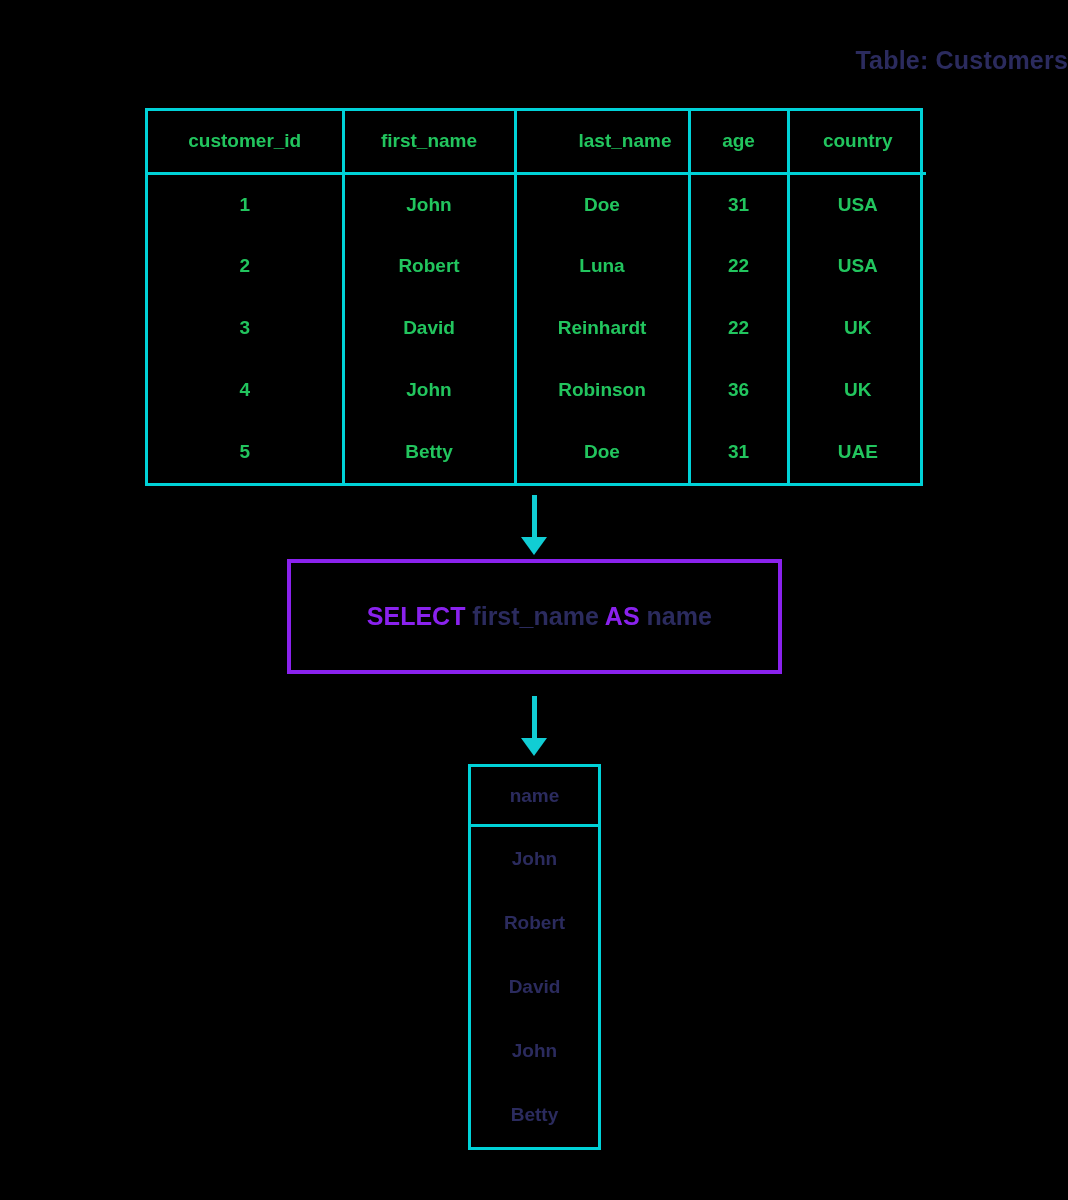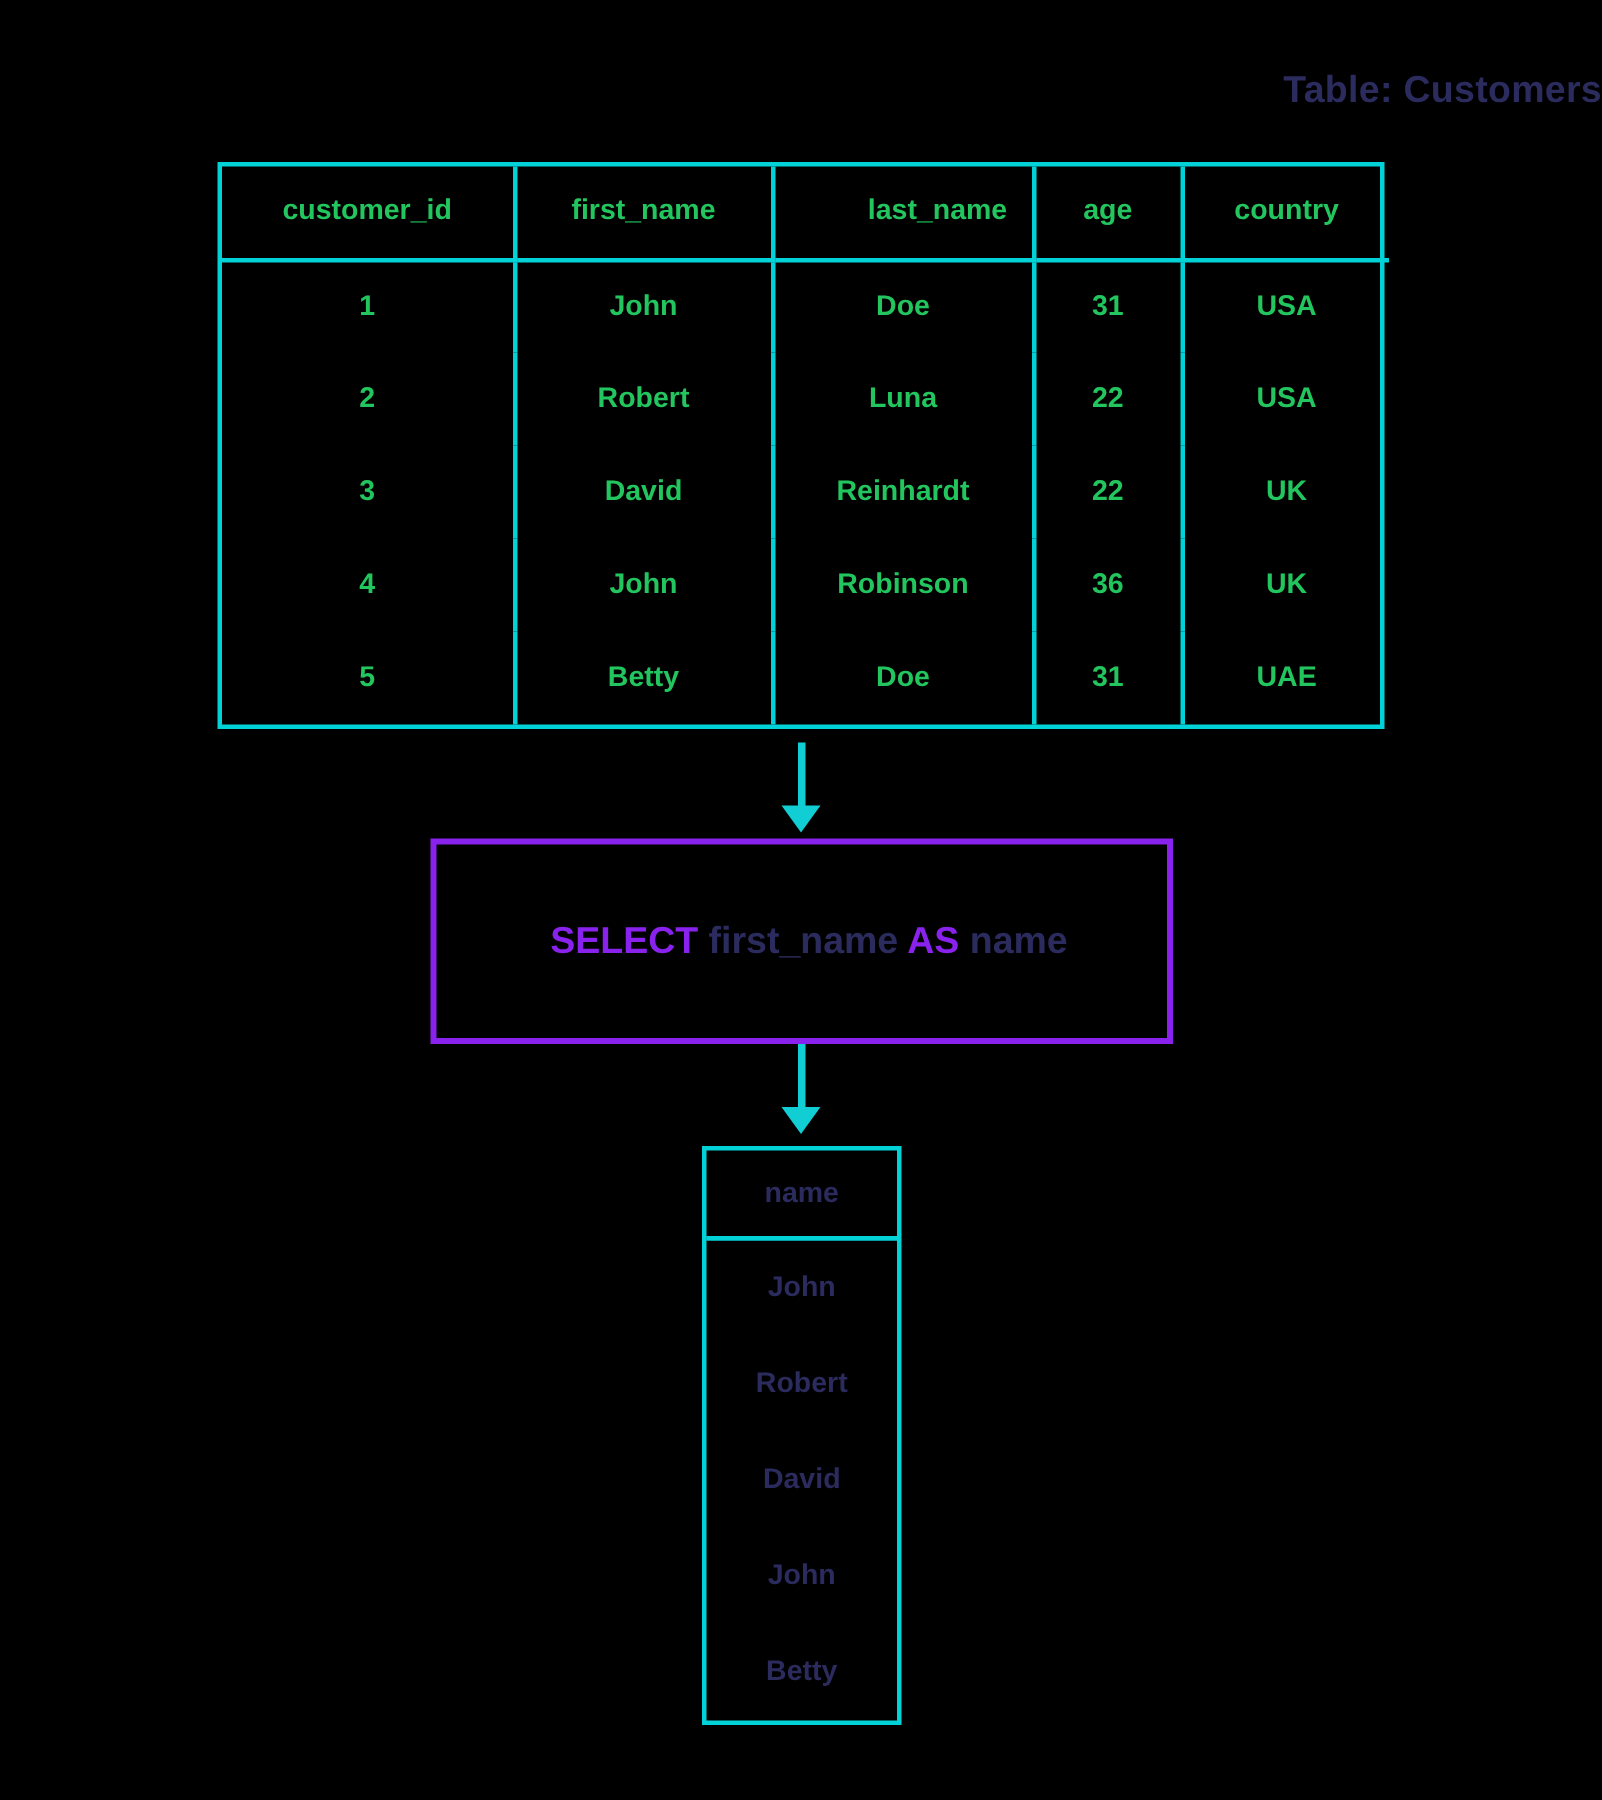--- a/index.html
+++ b/index.html
@@ -95,21 +95,21 @@
   #arrow-query-to-result { left: 514px; top: 696px; height: 62px; }
   #arrow-query-to-result .shaft { height: 44px; }
   #arrow-query-to-result .head  { top: 42px; }
 
   
   #query-box {
     position: absolute;
     left: 287px;
     top: 559px;
     width: 495px;
-    height: 137px;
+    height: 115px;
     border: 4px solid #8a22ee;
     box-sizing: border-box;
     display: flex;
     flex-direction: column;
     justify-content: center;
     padding-left: 48px;
   }
   .query-line {
     font-size: 25px;
     line-height: 43px;

